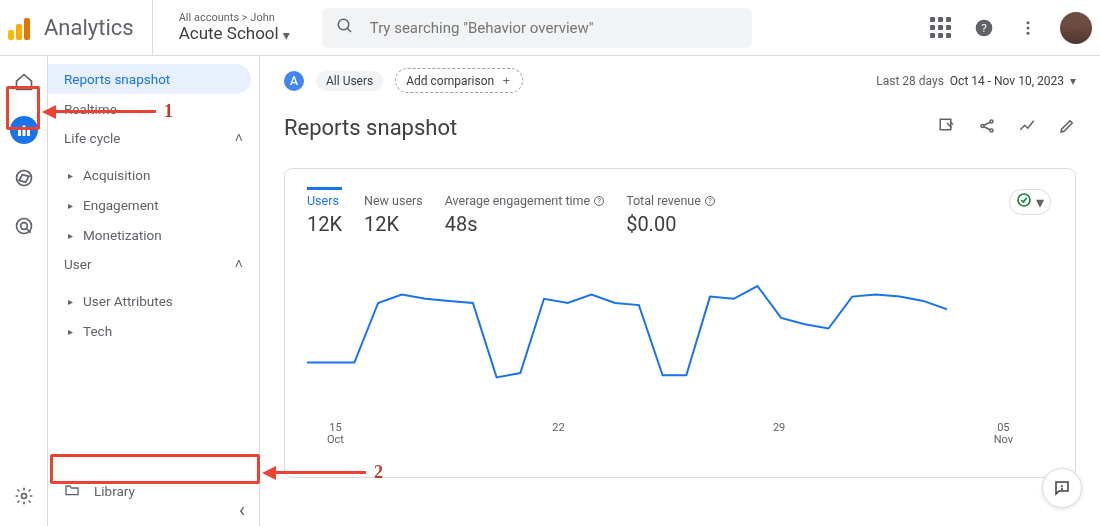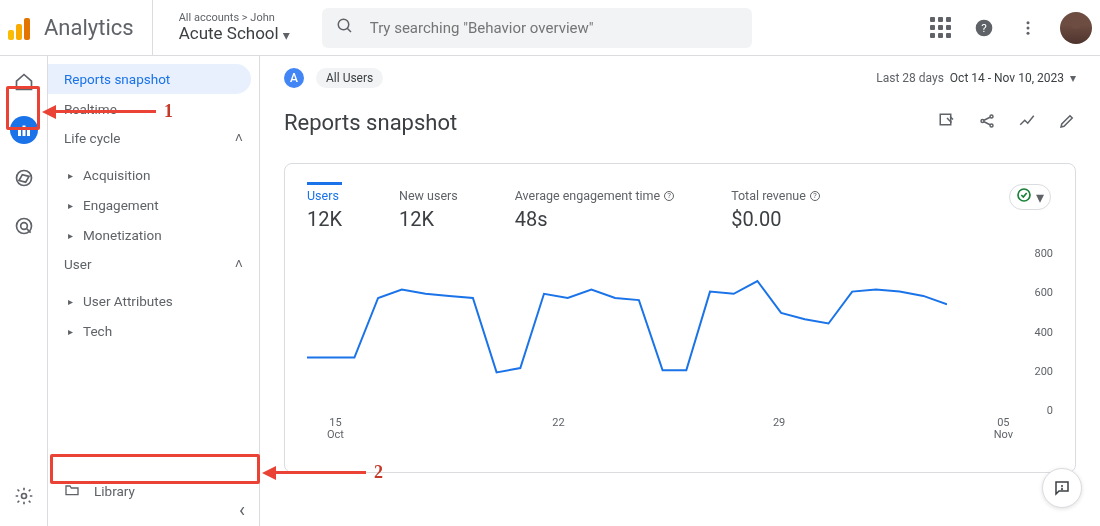--- a/index.html
+++ b/index.html
@@ -67,21 +67,21 @@
   .seg-chip{font-size:12px;color:var(--text);background:#f1f3f4;border-radius:12px;padding:3px 10px}
   .add-comp{border:1px dashed #9aa0a6;border-radius:14px;font-size:12px;padding:3px 10px;display:flex;align-items:center;gap:6px;cursor:pointer}
   .dr{margin-left:auto;font-size:12px;color:var(--muted);display:flex;gap:6px}
   .dr .range{color:var(--text)}
   .title-row{display:flex;align-items:center;margin-top:22px}
   .title{font-size:22px;color:var(--text);font-weight:400}
   .title-actions{margin-left:auto;display:flex;gap:22px;color:var(--muted)}
   .title-actions .ic{cursor:pointer}
   
   .card{border:1px solid var(--border);border-radius:8px;margin-top:28px;padding:18px 22px 10px;position:relative;height:310px}
-  .metrics{display:flex;gap:57px;align-items:center}
+  .metrics{display:flex;gap:22px;align-items:center}
   .metric{display:flex;flex-direction:column;gap:4px}
   .metric .lbl{font-size:12.5px;color:var(--muted);display:flex;align-items:center;gap:4px;border-top:3px solid transparent;padding-top:3px}
   .metric.active .lbl{border-top:3px solid var(--ga-blue);color:var(--ga-blue)}
   .metric .val{font-size:20px;font-weight:400;color:var(--text)}
   .check-pill{position:absolute;right:24px;top:20px;display:flex;align-items:center;border:1px solid var(--border);border-radius:16px;padding:2px 6px;gap:4px;cursor:pointer}
   .check-pill .ok{color:#188038}
   .chart-wrap{position:relative;height:190px;margin-top:16px}
   .yaxis{position:absolute;right:0;top:0;bottom:20px;width:28px;display:flex;flex-direction:column;justify-content:space-between;align-items:flex-end;font-size:11px;color:var(--muted)}
   .xaxis{position:absolute;left:20px;right:40px;bottom:0;height:20px;display:flex;justify-content:space-between;font-size:11px;color:var(--muted)}
   .xaxis .tick{display:flex;flex-direction:column;align-items:center;line-height:1.05}
@@ -236,20 +236,24 @@
       </span>
       <span>Library</span>
     </div>
     <span class="collapse">‹</span>
   </div>
 
   <div class="main">
     <div class="seg-bar">
       <span class="seg-badge">A</span>
       <span class="seg-chip">All Users</span>
+      <span class="add-comp">
+        <span>Add comparison</span>
+        <span>＋</span>
+      </span>
       <span class="dr">
         <span>Last 28 days</span>
         <span class="range">Oct 14 - Nov 10, 2023</span>
         <span>▾</span>
       </span>
     </div>
 
     <div class="title-row">
       <div class="title">Reports snapshot</div>
       <div class="title-actions">
@@ -307,27 +311,20 @@
               <circle cx="12" cy="12" r="9"></circle>
               <path d="M8 12l3 3 5-6"></path>
             </svg></span>
         <span style="color:#5f6368">▾</span>
       </span>
 
       <div class="chart-wrap">
         <svg class="line" id="chart-svg" width="640" height="170">
             <path d="M 0.0 110.5 L 23.7 110.5 L 47.4 110.5 L 71.1 51.0 L 94.8 42.5 L 118.5 46.8 L 142.2 48.9 L 165.9 51.0 L 189.6 125.4 L 213.3 121.1 L 237.0 46.8 L 260.7 51.0 L 284.4 42.5 L 308.1 51.0 L 331.9 53.1 L 355.6 123.3 L 379.3 123.3 L 403.0 44.6 L 426.7 46.8 L 450.4 34.0 L 474.1 65.9 L 497.8 72.3 L 521.5 76.5 L 545.2 44.6 L 568.9 42.5 L 592.6 44.6 L 616.3 48.9 L 640.0 57.4" fill="none" stroke="#1a73e8" stroke-width="2"></path>
           </svg>
-        <div class="yaxis" id="yaxis">
-            <span>800</span>
-            <span>600</span>
-            <span>400</span>
-            <span>200</span>
-            <span>0</span>
-          </div>
         <div class="xaxis" id="xaxis">
             <div class="tick">
               <span>15</span>
               <span>Oct</span>
             </div>
             <div class="tick">
               <span>22</span>
             </div>
             <div class="tick">
               <span>29</span>

